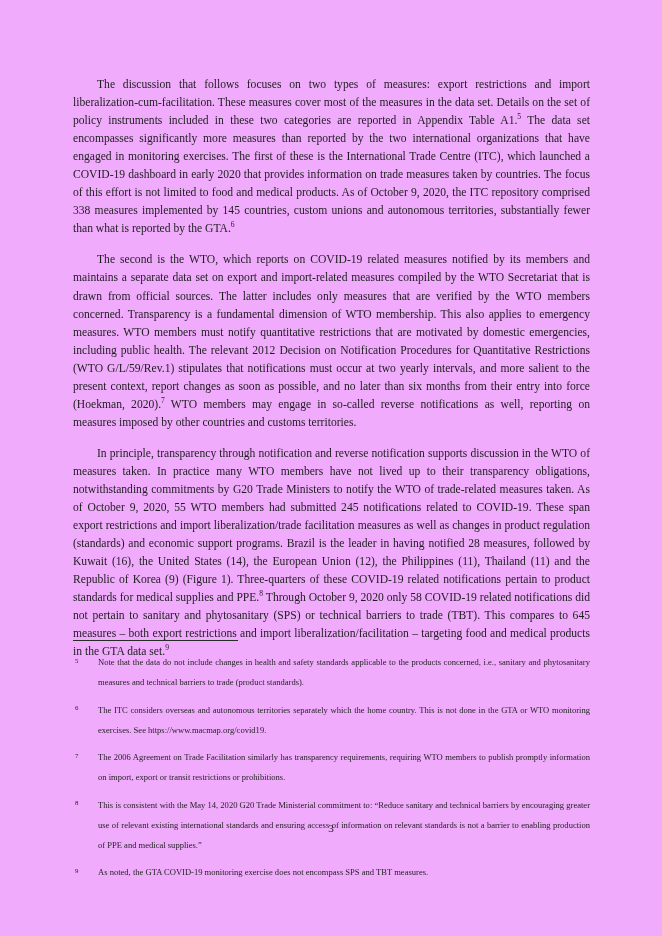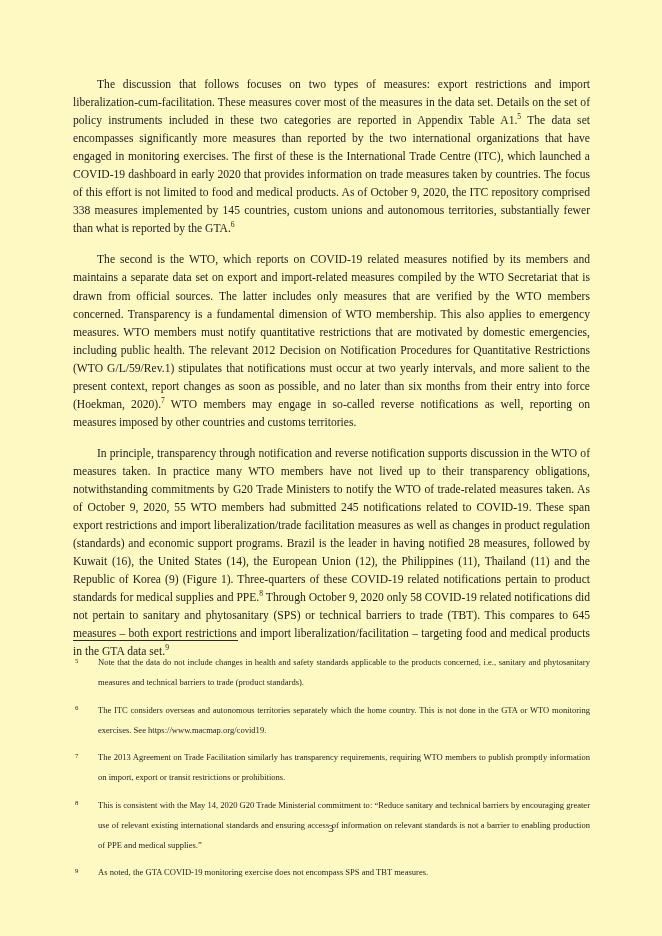--- a/index.html
+++ b/index.html
@@ -15,21 +15,21 @@
     color: #1c1c1c;
     overflow: hidden;
   }
 
   .page {
     position: absolute;
     left: 0;
     top: 0;
     width: 662px;
     height: 936px;
-    background: #fef9c3;
+    background: #f0abfc;
   }
 
   .body-block {
     position: absolute;
     left: 73px;
     top: 76px;
     width: 517px;
   }
 
   p.para {
@@ -131,21 +131,21 @@
       <span>Note that the data do not include changes in health and safety standards applicable to the products concerned, i.e., sanitary and phytosanitary measures and technical barriers to trade (product standards).</span>
     </div>
 
     <div class="fn-item">
       <span class="fn-num">6</span>
       <span>The ITC considers overseas and autonomous territories separately which the home country. This is not done in the GTA or WTO monitoring exercises. See https://www.macmap.org/covid19.</span>
     </div>
 
     <div class="fn-item">
       <span class="fn-num">7</span>
-      <span>The 2013 Agreement on Trade Facilitation similarly has transparency requirements, requiring WTO members to publish promptly information on import, export or transit restrictions or prohibitions.</span>
+      <span>The 2006 Agreement on Trade Facilitation similarly has transparency requirements, requiring WTO members to publish promptly information on import, export or transit restrictions or prohibitions.</span>
     </div>
 
     <div class="fn-item">
       <span class="fn-num">8</span>
       <span>This is consistent with the May 14, 2020 G20 Trade Ministerial commitment to: “Reduce sanitary and technical barriers by encouraging greater use of relevant existing international standards and ensuring access of information on relevant standards is not a barrier to enabling production of PPE and medical supplies.”</span>
     </div>
 
     <div class="fn-item">
       <span class="fn-num">9</span>
       <span>As noted, the GTA COVID-19 monitoring exercise does not encompass SPS and TBT measures.</span>

